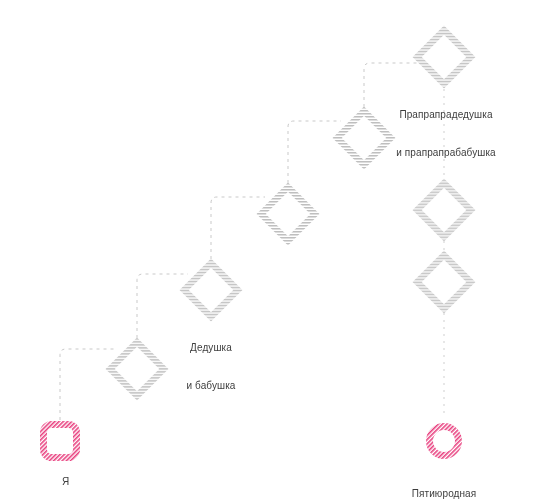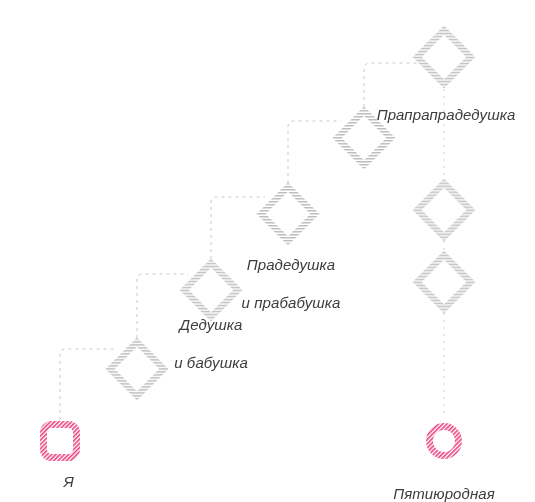--- a/index.html
+++ b/index.html
@@ -11,26 +11,25 @@
     position:relative;
   }
   #stage{position:absolute;left:0;top:0;width:535px;height:502px;}
   #wires{position:absolute;left:0;top:0;width:535px;height:502px;}
 
   
   .label{
     position:absolute;
     transform:translateX(-50%);
     text-align:center;
-    font-size:15px;
+    font-size:10px;
     line-height:12.5px;
     color:#3d3d3d;
     white-space:pre;
     letter-spacing:0.1px;
-    font-style:italic;
   }
 </style>
 </head>
 <body>
 
 <div id="stage">
 
   <svg id="wires" viewBox="0 0 535 502" width="535" height="502" xmlns="http://www.w3.org/2000/svg">
     <defs>
 
@@ -90,33 +89,30 @@
     <g>
       <circle cx="444" cy="441" r="14.5" fill="none" stroke="url(#hatchPink)" stroke-width="7"></circle>
     </g>
   </svg>
 
   <div class="label" style="left:60px;top:463px;">
     <span>Я</span>
   </div>
 
 
-  <div class="label" style="left:211px;top:294px;">
+  <div class="label" style="left:211px;top:317px;">
     <div>Дедушка</div>
     <div>и бабушка</div>
   </div>
 
-  <div class="label" style="left:291px;top:234px;">
-    <div>Прадедушка</div>
-    <div>и прабабушка</div>
-  </div>
 
 
   <div class="label" style="left:446px;top:84px;">
     <div>Прапрапрадедушка</div>
+    <div>и прапрапрабабушка</div>
   </div>
 
   <div class="label" style="left:444px;top:463px;">
     <div>Пятиюродная</div>
     
   </div>
 
 </div>
 
 </body></html>

